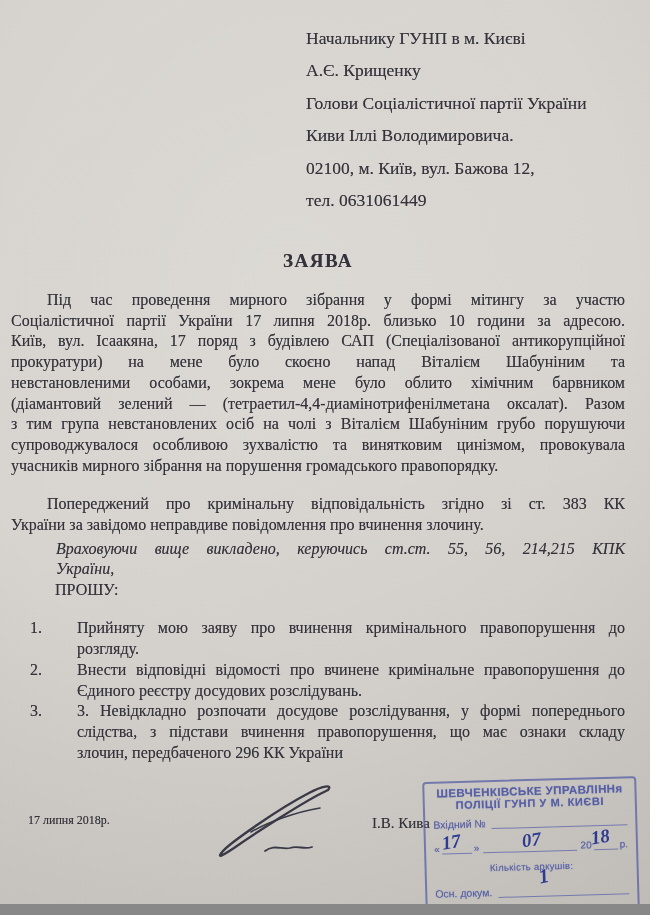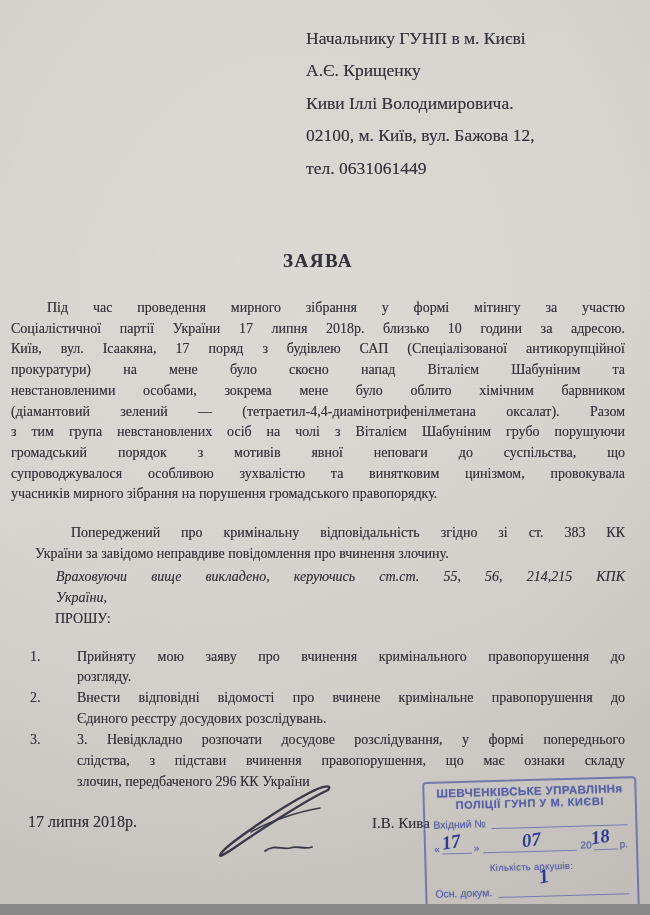--- a/index.html
+++ b/index.html
@@ -15,37 +15,37 @@
 
   
   .addressee { position:absolute; left:306px; top:22px; font-size:17.5px; }
   .addressee .hline { line-height:32.4px; white-space:nowrap; }
 
   
   .title { position:absolute; top:250px; left:0; width:650px; text-align:center;
            font-weight:bold; font-size:19px; letter-spacing:1.5px; transform:translateX(-7px); }
 
   
-  .body { position:absolute; top:298px; left:11px; width:614px; font-size:14px; }
+  .body { position:absolute; top:290px; left:11px; width:614px; font-size:16px; }
   .bl { line-height:20.7px; }
   .jl { text-align:justify; text-align-last:justify; }
   .ind { text-indent:36px; }
-  .p2 { margin-top:18px;margin-left:24px; }
+  .p2 { margin-top:18px; }
   .basis { margin-top:3px; }
   .basis .bl { padding-left:45px; font-style:italic; }
   .request { padding-left:44px; line-height:20.7px; margin-top:0; }
 
   .rlist { margin-top:17px; }
   .li { display:flex; }
   .li .num { flex:none; width:23px; margin-left:19px; line-height:20.9px; }
   .li .lt { flex:1; }
   .li .lt .bl { line-height:20.9px;margin-left:24px; }
 
   
-  .f-date { position:absolute; left:28px; top:813px; font-size:16px; }
+  .f-date { position:absolute; left:28px; top:813px; font-size:12px; }
   .f-name { position:absolute; left:372px; top:815px; font-size:15px; }
   .sig { position:absolute; left:210px; top:781px; }
 
   
   .stamp {
     position:absolute; left:424px; top:779px; width:214px; height:134px;
     border:2px solid rgba(86,95,166,0.75); border-radius:4px;
     transform:rotate(-1.6deg); transform-origin:50% 50%;
     box-sizing:border-box; padding:4px 8px 0 8px;
     font-family:"Liberation Sans", sans-serif; color:#565fa6;
@@ -70,37 +70,37 @@
   .hw-one   { left:104px; top:4px; transform:rotate(-10deg); font-size:20px; }
 </style>
 </head>
 <body>
 
 <div class="page">
 
   <div class="addressee soft">
     <div class="hline">Начальнику ГУНП в м. Києві</div>
     <div class="hline">А.Є. Крищенку</div>
+    <div class="hline">Голови Соціалістичної партії України</div>
     <div class="hline">Киви Іллі Володимировича.</div>
     <div class="hline">02100, м. Київ, вул. Бажова 12,</div>
     <div class="hline">тел. 0631061449</div>
   </div>
 
   <div class="title soft">ЗАЯВА</div>
 
   <div class="body soft">
     <div>
       <div class="bl jl ind">Під час проведення мирного зібрання у формі мітингу за участю</div>
       <div class="bl jl">Соціалістичної партії України 17 липня 2018р. близько 10 години за адресою.</div>
       <div class="bl jl">Київ, вул. Ісаакяна, 17 поряд з будівлею САП (Спеціалізованої антикорупційної</div>
       <div class="bl jl">прокуратури) на мене було скоєно напад Віталієм Шабуніним та</div>
       <div class="bl jl">невстановленими особами, зокрема мене було облито хімічним барвником</div>
       <div class="bl jl">(діамантовий зелений — (тетраетил-4,4-диамінотрифенілметана оксалат). Разом</div>
       <div class="bl jl">з тим група невстановлених осіб на чолі з Віталієм Шабуніним грубо порушуючи</div>
-      <div class="bl jl">громадський порядок з мотивів явної неповаги до суспільства, що</div>
       <div class="bl jl">супроводжувалося особливою зухвалістю та винятковим цинізмом, провокувала</div>
       <div class="bl">учасників мирного зібрання на порушення громадського правопорядку.</div>
     </div>
 
     <div class="p2">
       <div class="bl jl ind">Попереджений про кримінальну відповідальність згідно зі ст. 383 КК</div>
       <div class="bl">України за завідомо неправдиве повідомлення про вчинення злочину.</div>
     </div>
 
     <div class="basis">

